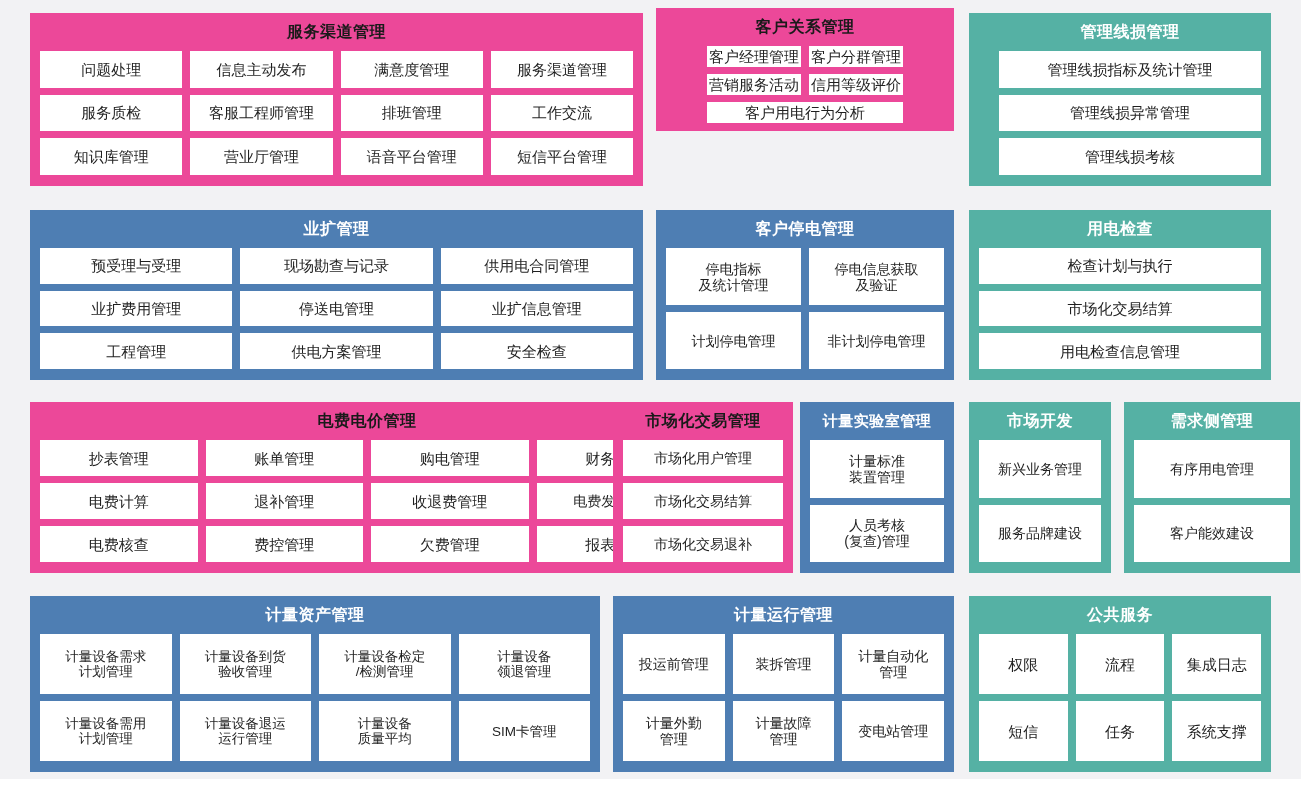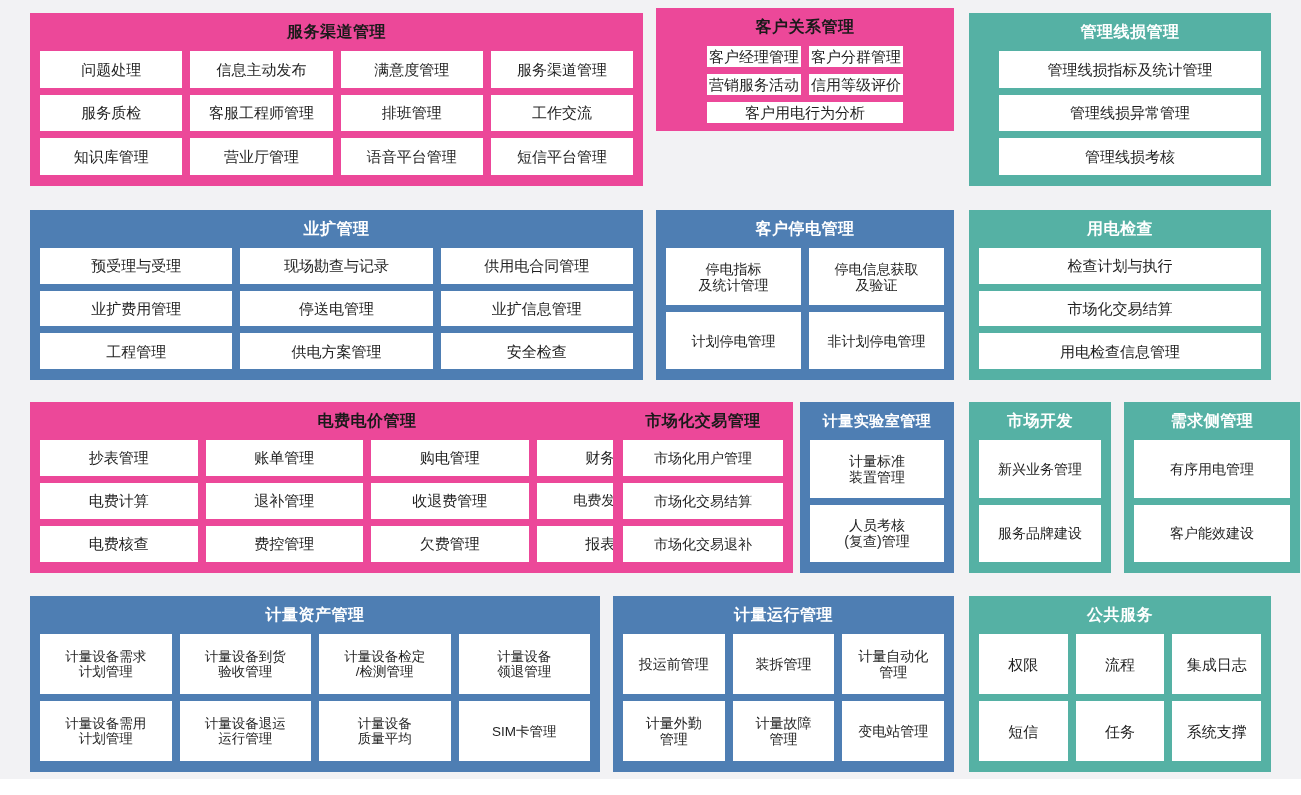--- a/index.html
+++ b/index.html
@@ -168,21 +168,21 @@
     <div class="panel-title">用电检查</div>
     <div class="grid g1x3">
       <div class="cell">检查计划与执行</div>
       <div class="cell">市场化交易结算</div>
       <div class="cell">用电检查信息管理</div>
     </div>
   </div>
 
   <div class="row" style="top:391px; height:193px;"></div>
 
-  <div class="panel light" style="left:30px; top:402px; width:674px; height:171px;font-family:Liberation Serif, serif;">
+  <div class="panel light" style="left:30px; top:402px; width:674px; height:171px;">
     <div class="panel-title">电费电价管理</div>
     <div class="grid g4x3">
       <div class="cell">抄表管理</div>
       <div class="cell">账单管理</div>
       <div class="cell">购电管理</div>
       <div class="cell">财务管理</div>
       <div class="cell">电费计算</div>
       <div class="cell">退补管理</div>
       <div class="cell">收退费管理</div>
       <div class="cell mid">电费发票管理</div>

